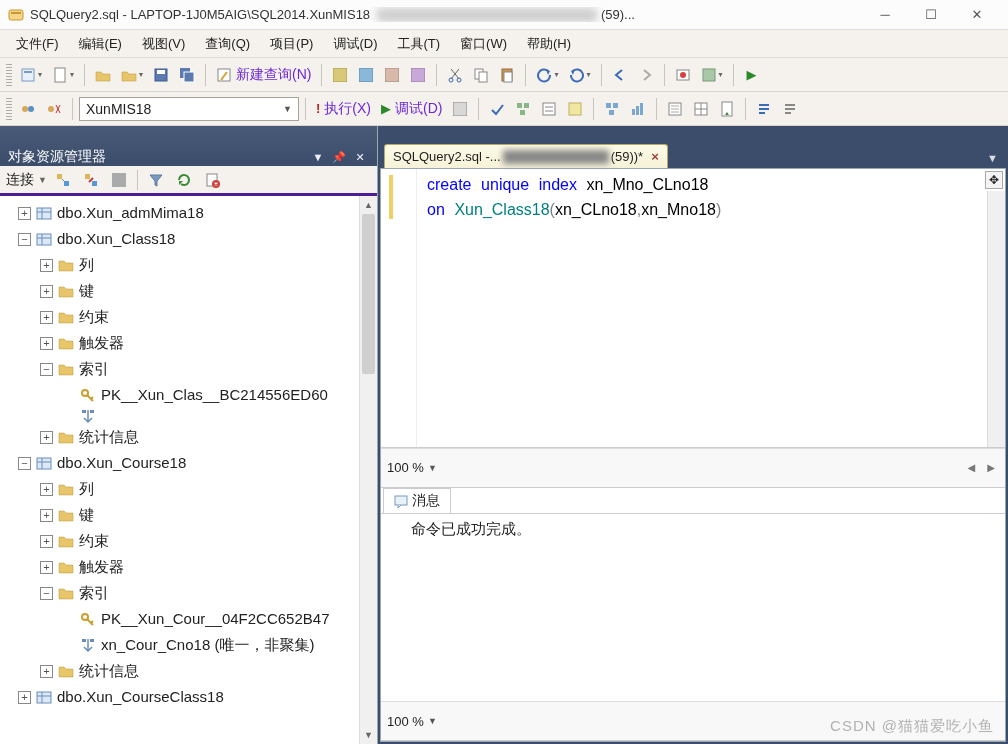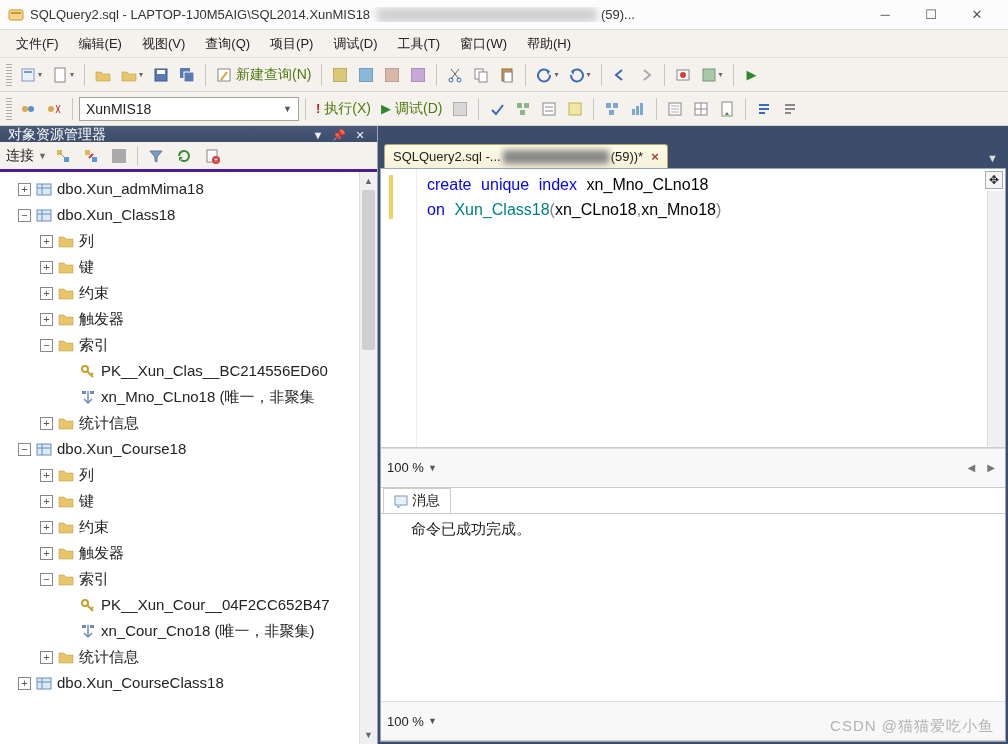--- a/index.html
+++ b/index.html
@@ -10,34 +10,34 @@
 .titlebar .title { flex: 1; color: #333; font-size: 13px; white-space: nowrap; overflow: hidden; }
 .titlebar .winbtn { width: 46px; height: 28px; display: flex; align-items: center; justify-content: center; color: #555; }
 
 .menubar { height: 28px; background: #f5f1ec; display: flex; align-items: center; padding: 0 6px; border-bottom: 1px solid #e0dcd6; }
 .menubar .menuitem { padding: 4px 10px; color: #222; }
 
 .toolbar { height: 34px; background: #f5f1ec; display: flex; align-items: center; padding: 0 4px; border-bottom: 1px solid #d8d4ce; gap: 2px; }
 .toolbar .sep { width: 1px; height: 22px; background: #c8c4be; margin: 0 4px; }
 .toolbar .tbtn { min-width: 24px; height: 24px; display: inline-flex; align-items: center; justify-content: center; padding: 0 3px; border: 1px solid transparent; border-radius: 2px; position: relative; }
 .toolbar .tbtn.dd::after { content: "▾"; font-size: 8px; margin-left: 2px; color: #666; }
-.toolbar .tbtn .lbl { margin-left: 4px; color: #4d7c0f; font-size: 14px; }
+.toolbar .tbtn .lbl { margin-left: 4px; color: #6d28d9; font-size: 14px; }
 .toolbar .grip { width: 6px; height: 22px; background: repeating-linear-gradient(to bottom, #b0aca6 0 1px, transparent 1px 3px); margin: 0 2px; }
 
 .toolbar2 { height: 34px; background: #f5f1ec; display: flex; padding: 0 4px; border-bottom: 1px solid #d8d4ce; gap: 2px; }
 .combo { width: 220px; height: 24px; background: #fff; border: 1px solid #a6a29c; display: flex; align-items: center; padding: 0 6px; font-size: 14px; }
 .combo .arrow { margin-left: auto; font-size: 9px; color: #555; }
 
 .play-green { color: #2a8a2a; }
 .bang-red { color: #c02020; font-weight: bold; }
 
 .content { display: flex; height: calc(744px - 30px - 28px - 34px - 34px); }
 
 .sidebar { width: 378px; background: #fff; border-right: 1px solid #9aa7b4; display: flex; flex-direction: column; }
-.panel-header { height: 16px; background: linear-gradient(#485a78,#3b4d6b); color: #fff; display: flex; align-items: flex-start; padding: 0 8px; font-size: 14px; }
+.panel-header { height: 40px; background: linear-gradient(#485a78,#3b4d6b); color: #fff; display: flex; align-items: flex-end; padding: 0 8px; font-size: 14px; }
 .panel-header .spacer { flex: 1; }
 .panel-header .hbtn { width: 18px; height: 18px; margin-left: 3px; color: #eef; display: flex; align-items: center; justify-content: center; font-size: 11px; }
 .panel-toolbar { height: 30px; background: #f5f1ec; border-bottom: 3px solid #4c1d95; display: flex; align-items: center; padding: 0 6px; gap: 4px; font-size: 14px; }
 .panel-toolbar .ptbtn { width: 24px; height: 24px; display: flex; align-items: center; justify-content: center; }
 
 .tree { flex: 1; overflow: auto; padding: 4px 0; font-size: 15px; line-height: 26px; position: relative; }
 .tree .node { display: flex; align-items: center; white-space: nowrap; }
 .tree .node .exp { width: 13px; height: 13px; border: 1px solid #888; background: #fff; display: inline-flex; align-items: center; justify-content: center; font-size: 11px; line-height: 1; margin-right: 5px; color: #555; }
 .tree .node .ticon { width: 16px; height: 16px; margin-right: 5px; display: inline-flex; align-items: center; justify-content: center; }
 .tree .scrollbar-v { position: absolute; right: 0; top: 0; width: 18px; height: 100%; background: #f0f0f0; border-left: 1px solid #ddd; }
@@ -473,21 +473,20 @@
         </div>
         <div class="node" style="padding-left: 62px;">
           <span style="display:inline-block;width:18px"></span>
           <span class="ticon">
             <svg width="16" height="16">
               <path d="M8 2 v12 M4 10 l4 4 l4 -4" stroke="#6a8db8" stroke-width="1.5" fill="none"></path>
               <rect x="2" y="2" width="4" height="3" fill="#6a8db8"></rect>
               <rect x="10" y="2" width="4" height="3" fill="#6a8db8"></rect>
             </svg>
           </span>
-          <span>xn_Mno_CLno18 (唯一，非聚集</span>
         </div>
         <div class="node" style="padding-left: 40px;">
           <span class="exp">+</span>
           <span class="ticon">
             <svg width="16" height="16">
               <path d="M1 4 h5 l2 2 h7 v8 h-14 z" class="folder-icon"></path>
             </svg>
           </span>
           <span>统计信息</span>
         </div>

